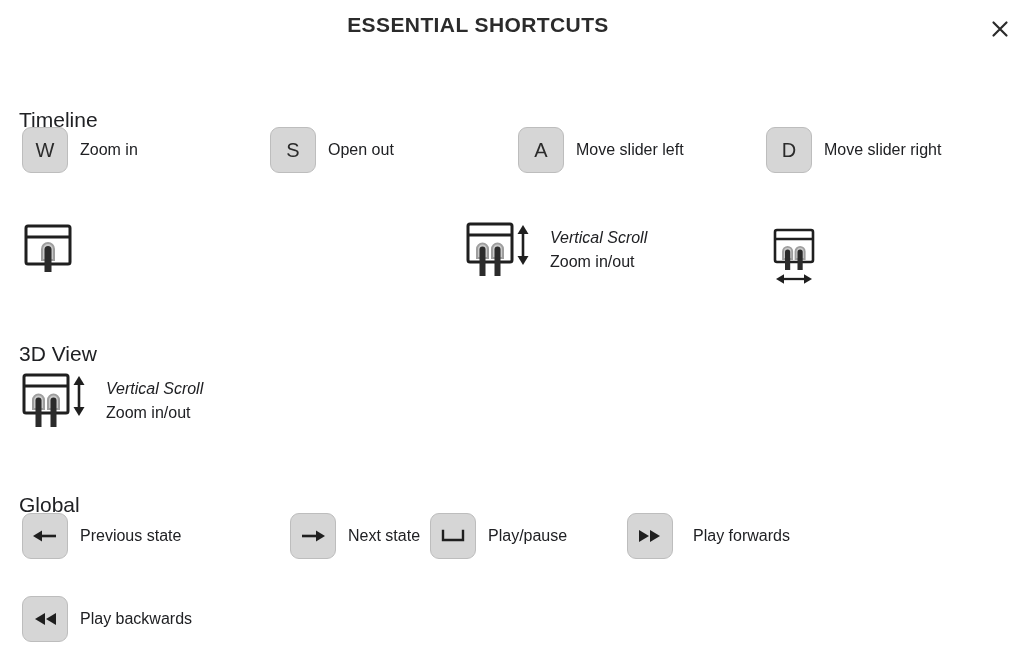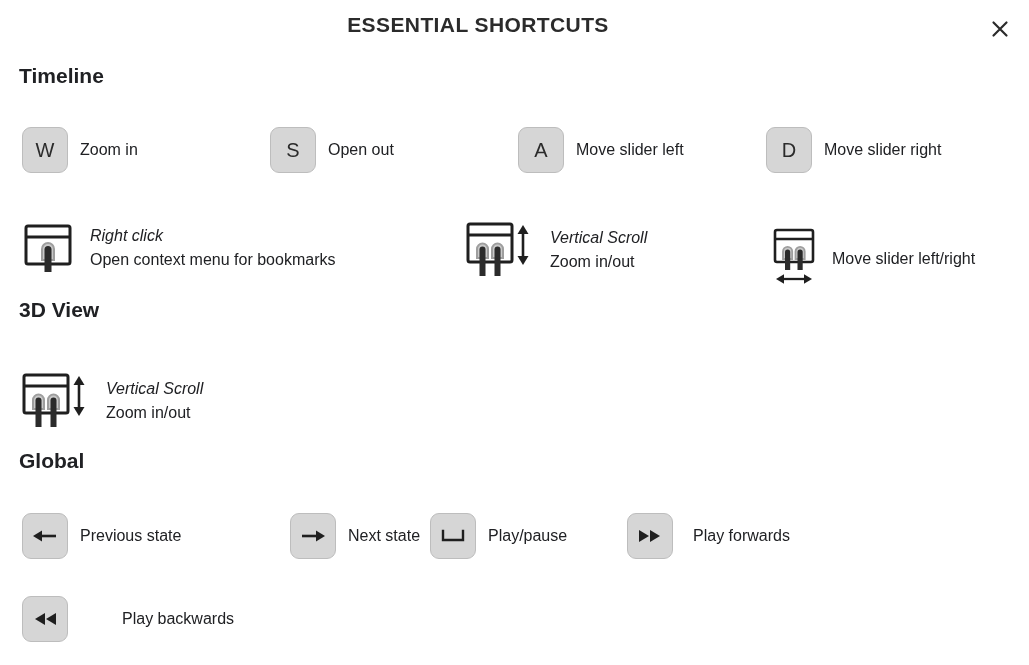--- a/index.html
+++ b/index.html
@@ -40,23 +40,24 @@
     cursor: pointer;
     color: #2b2b2b;
   }
   .close-btn svg { display: block; }
 
   
   .section-heading {
     position: absolute;
     left: 19px;
     font-size: 21px;
-    font-weight: bold;
+    font-weight: normal;
     color: #202124;
     white-space: nowrap;
+    margin-top: 44px;
   }
   #heading-timeline { top: 64px; }
   #heading-3dview   { top: 298px; }
   #heading-global   { top: 449px; }
 
   
   .shortcut {
     position: absolute;
     display: flex;
     align-items: center;
@@ -123,21 +124,21 @@
   #sc-horizontal-scroll{ left: 770px; top: 226px; }
 
   
   #sc-3d-vertical-scroll { left: 20px; top: 369px; }
 
   
   #sc-prev-state     { left: 22px;  top: 513px; }
   #sc-next-state     { left: 242px; top: 513px; padding-left: 48px; }
   #sc-play-pause     { left: 430px; top: 513px; }
   #sc-play-forwards  { left: 627px; top: 513px; gap: 8px; }
-  #sc-play-backwards { left: 22px;  top: 596px; gap: 42px; }
+  #sc-play-backwards { left: 22px;  top: 596px; }
 </style>
 </head>
 <body>
 
 <div class="dialog-title">ESSENTIAL SHORTCUTS</div>
 
 <div class="close-btn">
   <span>
     <svg width="20" height="20" viewBox="0 0 20 20">
       <path d="M3.5 3.5 L16.5 16.5 M16.5 3.5 L3.5 16.5" stroke="#2b2b2b" stroke-width="2.2" stroke-linecap="round" fill="none"></path>
@@ -183,24 +184,20 @@
   <span class="mouse-icon">
     <svg width="56" height="56" viewBox="0 0 56 56">
       <rect x="6" y="8" width="44" height="38" rx="2" fill="#ffffff" stroke="#1f1f1f" stroke-width="3"></rect>
       <line x1="6" y1="19" x2="50" y2="19" stroke="#1f1f1f" stroke-width="3"></line>
       <g>
         <path d="M22 42 L22 31 a6 6 0 0 1 12 0 L34 42 Z" fill="#c9c9c9" stroke="#9e9e9e" stroke-width="2"></path>
         <path d="M24.5 54 L24.5 31.5 a3.5 3.5 0 0 1 7 0 L31.5 54 Z" fill="#2b2b2b"></path>
       </g>
     </svg>
   </span>
-  <div class="mouse-text">
-    <div class="mouse-action">Right click</div>
-    <div class="mouse-desc">Open context menu for bookmarks</div>
-  </div>
 </div>
 
 <div class="shortcut" id="sc-vertical-scroll">
   <span class="mouse-icon">
     <svg width="72" height="60" viewBox="0 0 72 60">
       <rect x="4" y="6" width="44" height="38" rx="2" fill="#ffffff" stroke="#1f1f1f" stroke-width="3"></rect>
       <line x1="4" y1="17" x2="48" y2="17" stroke="#1f1f1f" stroke-width="3"></line>
       <path d="M13 40 L13 31 a5.5 5.5 0 0 1 11 0 L24 40 Z" fill="#c9c9c9" stroke="#9e9e9e" stroke-width="2"></path>
       <path d="M15.5 58 L15.5 31.5 a3 3 0 0 1 6 0 L21.5 58 Z" fill="#2b2b2b"></path>
       <path d="M28 40 L28 31 a5.5 5.5 0 0 1 11 0 L39 40 Z" fill="#c9c9c9" stroke="#9e9e9e" stroke-width="2"></path>
@@ -228,21 +225,20 @@
       <path d="M25.5 33 L25.5 25.5 a4.6 4.6 0 0 1 9.2 0 L34.7 33 Z" fill="#c9c9c9" stroke="#9e9e9e" stroke-width="1.8"></path>
       <path d="M27.5 44 L27.5 26 a2.6 2.6 0 0 1 5.2 0 L32.7 44 Z" fill="#2b2b2b"></path>
       <g>
         <line x1="10" y1="53" x2="38" y2="53" stroke="#1f1f1f" stroke-width="2.3"></line>
         <path d="M6 53 L14 48.2 L14 57.8 Z" fill="#1f1f1f"></path>
         <path d="M42 53 L34 48.2 L34 57.8 Z" fill="#1f1f1f"></path>
       </g>
     </svg>
   </span>
   <div class="mouse-text">
-    <div class="mouse-desc">Move slider left/right</div>
   </div>
 </div>
 
 <div class="shortcut" id="sc-3d-vertical-scroll">
   <span class="mouse-icon">
     <svg width="72" height="60" viewBox="0 0 72 60">
       <rect x="4" y="6" width="44" height="38" rx="2" fill="#ffffff" stroke="#1f1f1f" stroke-width="3"></rect>
       <line x1="4" y1="17" x2="48" y2="17" stroke="#1f1f1f" stroke-width="3"></line>
       <path d="M13 40 L13 31 a5.5 5.5 0 0 1 11 0 L24 40 Z" fill="#c9c9c9" stroke="#9e9e9e" stroke-width="2"></path>
       <path d="M15.5 58 L15.5 31.5 a3 3 0 0 1 6 0 L21.5 58 Z" fill="#2b2b2b"></path>

